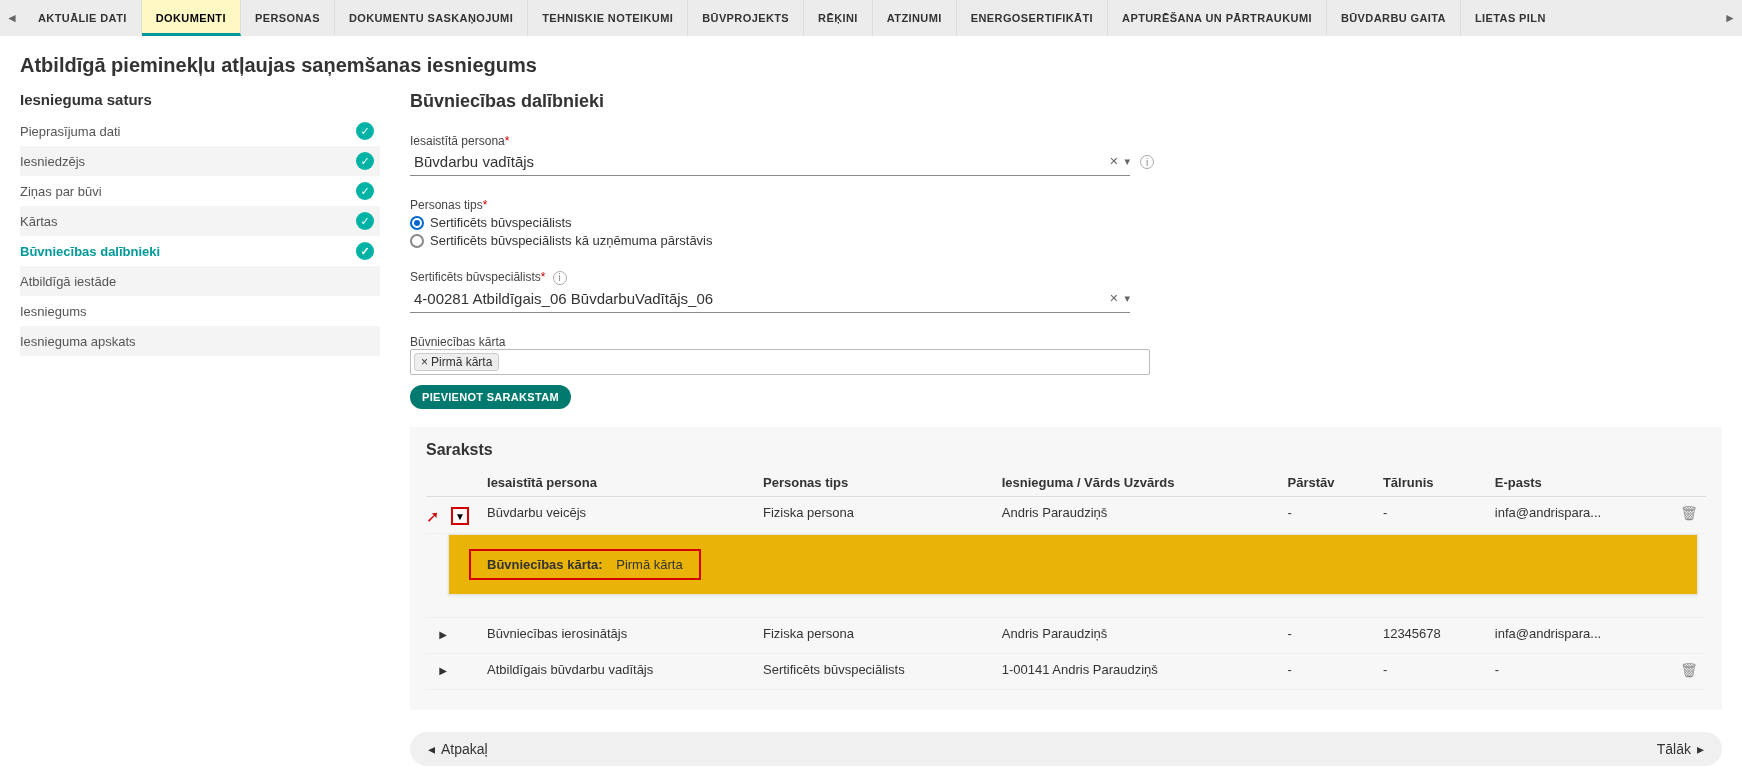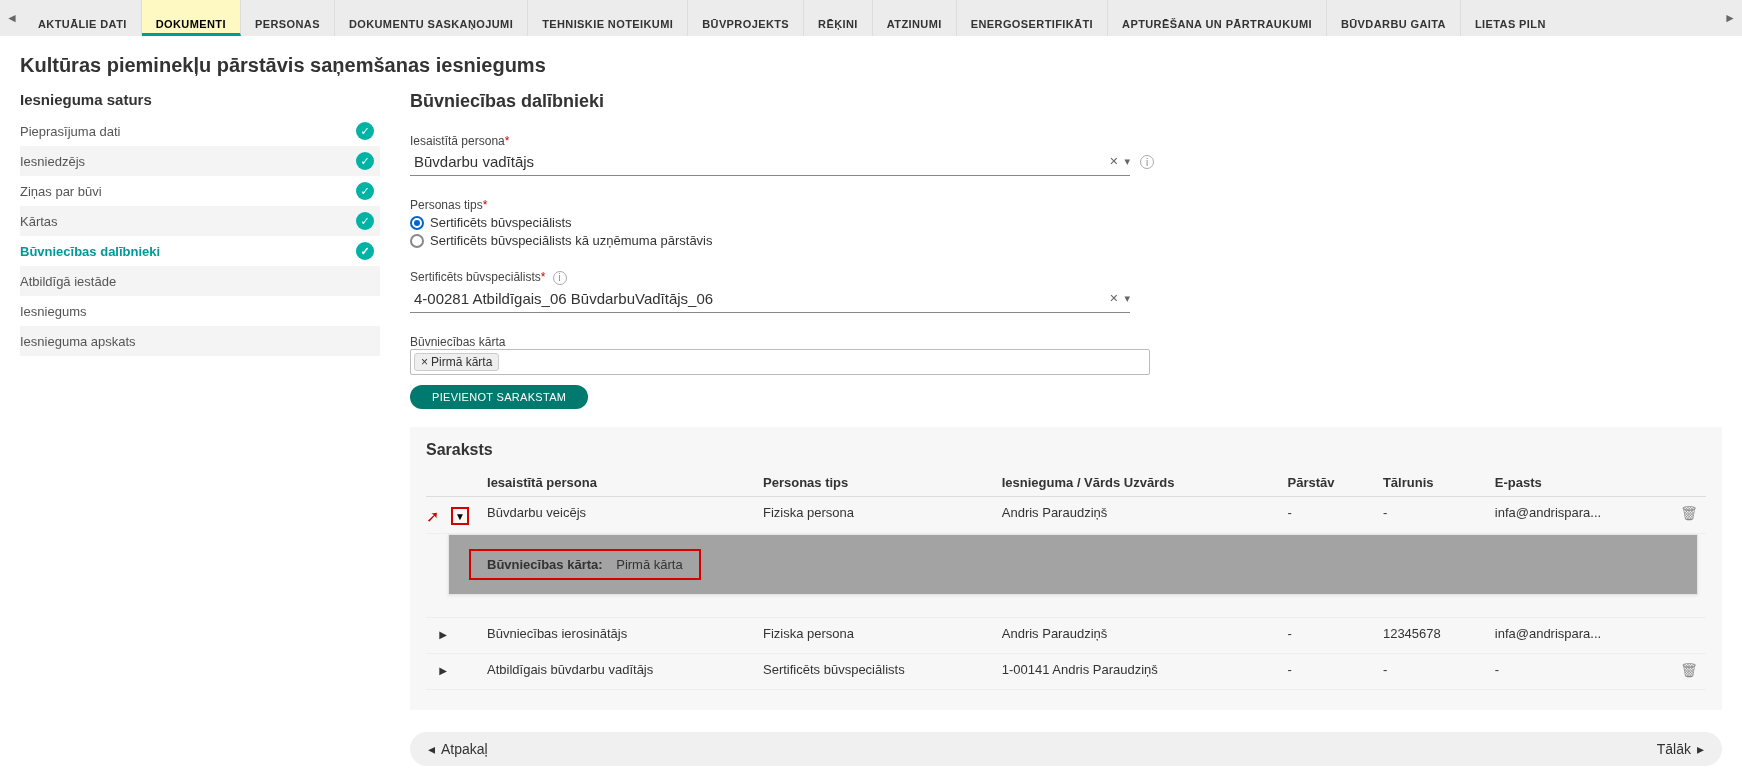--- a/index.html
+++ b/index.html
@@ -21,21 +21,21 @@
     width: 24px;
     height: 36px;
     display: flex;
     align-items: center;
     justify-content: center;
     cursor: pointer;
     color: #666;
     font-size: 12px;
   }
   .tab-item {
-    padding: 6px 14px;
+    padding: 0 14px;
     height: 36px;
     line-height: 36px;
     font-size: 11px;
     font-weight: bold;
     letter-spacing: 0.4px;
     text-transform: uppercase;
     color: #333;
     cursor: pointer;
     border-right: 1px solid #ddd;
     white-space: nowrap;
@@ -140,23 +140,23 @@
     font-size: 12px;
     display: inline-flex;
     align-items: center;
     gap: 3px;
   }
   .btn-primary {
     background: #007a6e;
     color: #fff;
     border: none;
     border-radius: 14px;
-    padding: 6px 22px;
+    padding: 6px 12px;
     font-size: 11px;
-    font-weight: normal;
+    font-weight: bold;
     letter-spacing: 0.3px;
     cursor: pointer;
   }
   .list-block {
     background: #f7f7f7;
     margin-top: 18px;
     padding: 14px 16px 20px 16px;
   }
   .list-title { font-size: 16px; font-weight: bold; margin-bottom: 10px; }
   table.list {
@@ -184,21 +184,21 @@
     cursor: pointer;
     margin-right: 2px;
   }
   .expander.boxed {
     border: 2px solid #d40000;
     color: #000;
   }
   .detail-panel {
     margin: 0 8px 10px 22px;
     padding: 14px 20px;
-    background: #a3a3a3;
+    background: #eab308;
     border: 1px solid #e5e5e5;
     box-shadow: 0 1px 3px rgba(0,0,0,0.08);
   }
   .detail-inner {
     display: inline-block;
     border: 2px solid #d40000;
     padding: 6px 16px;
   }
   .detail-inner b { margin-right: 10px; }
   .trash-icon { color: #888; cursor: pointer; font-size: 14px; }
@@ -235,21 +235,21 @@
   <div class="tab-item">BŪVPROJEKTS</div>
   <div class="tab-item">RĒĶINI</div>
   <div class="tab-item">ATZINUMI</div>
   <div class="tab-item">ENERGOSERTIFIKĀTI</div>
   <div class="tab-item">APTURĒŠANA UN PĀRTRAUKUMI</div>
   <div class="tab-item">BŪVDARBU GAITA</div>
   <div class="tab-item" style="border-right:none">LIETAS PILN</div>
   <div class="tab-chevron" style="margin-left:auto">►</div>
 </div>
 
-<h1 class="page-title">Kultūras pieminekļu pārstāvis saņemšanas iesniegums</h1>
+<h1 class="page-title">Atbildīgā pieminekļu atļaujas saņemšanas iesniegums</h1>
 
 <div class="layout">
 
   <div class="sidebar">
     <div class="sidebar-title">Iesnieguma saturs</div>
     <div>
       <div class="sidebar-item">
         <span>Pieprasījuma dati</span>
         <span class="check-icon">✓</span>
       </div>

